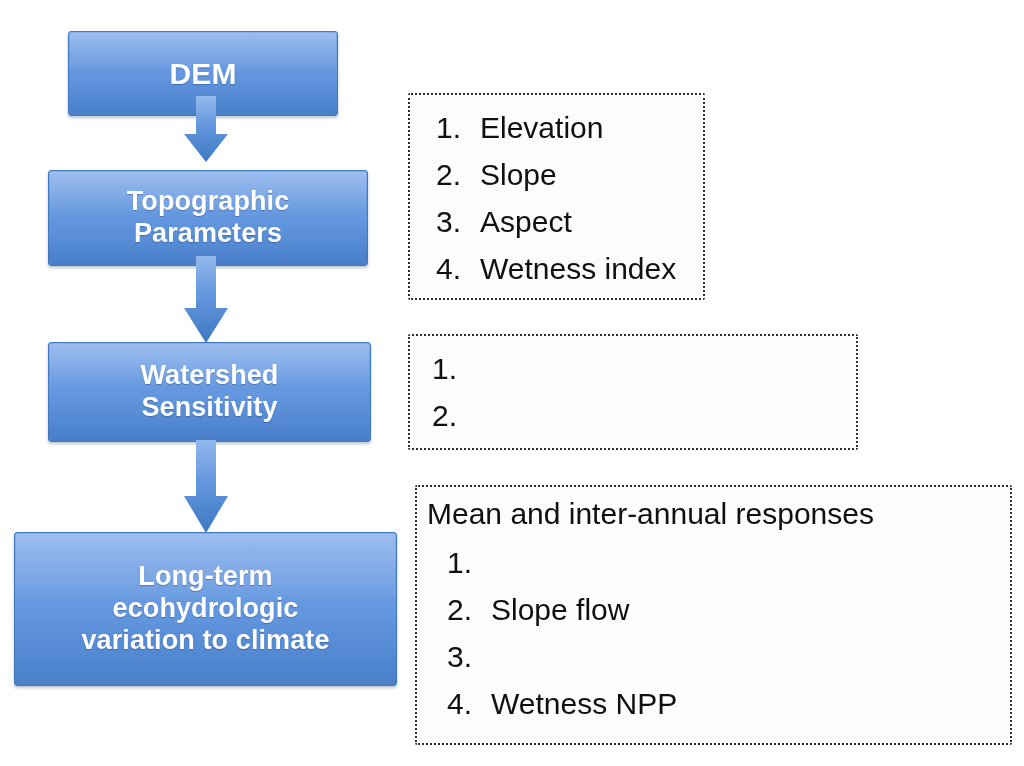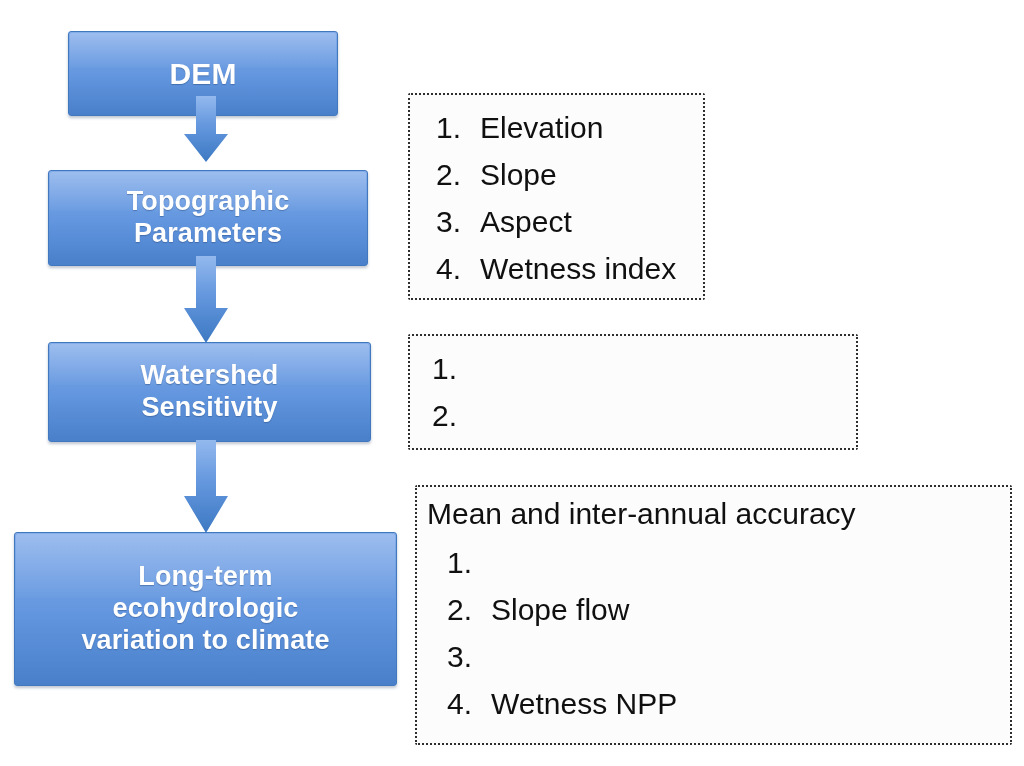--- a/index.html
+++ b/index.html
@@ -213,21 +213,21 @@
       <li>
         <span class="num">1.</span>
       </li>
       <li>
         <span class="num">2.</span>
       </li>
     </ol>
   </div>
 
   <div class="detail-box" id="detail-longterm">
-    <div class="detail-heading">Mean and inter-annual accuracy</div>
+    <div class="detail-heading">Mean and inter-annual responses</div>
     <ol class="detail-list">
       <li>
         <span class="num">1.</span>
       </li>
       <li>
         <span class="num">2.</span>
         <span class="txt">Slope flow</span>
       </li>
       <li>
         <span class="num">3.</span>

